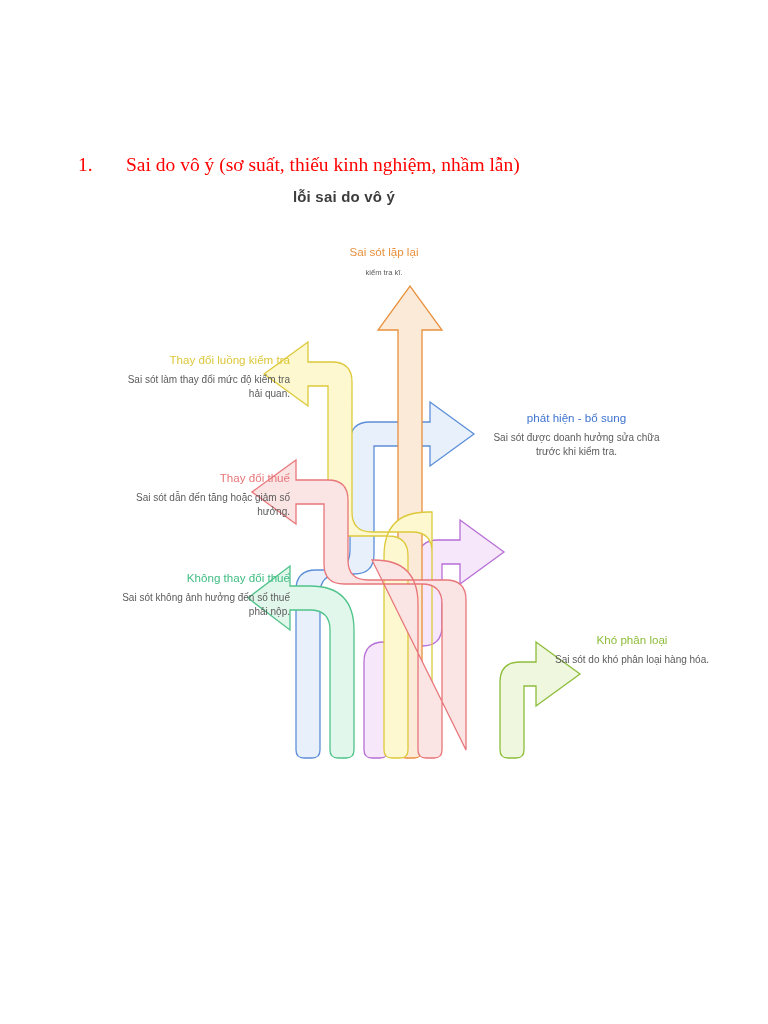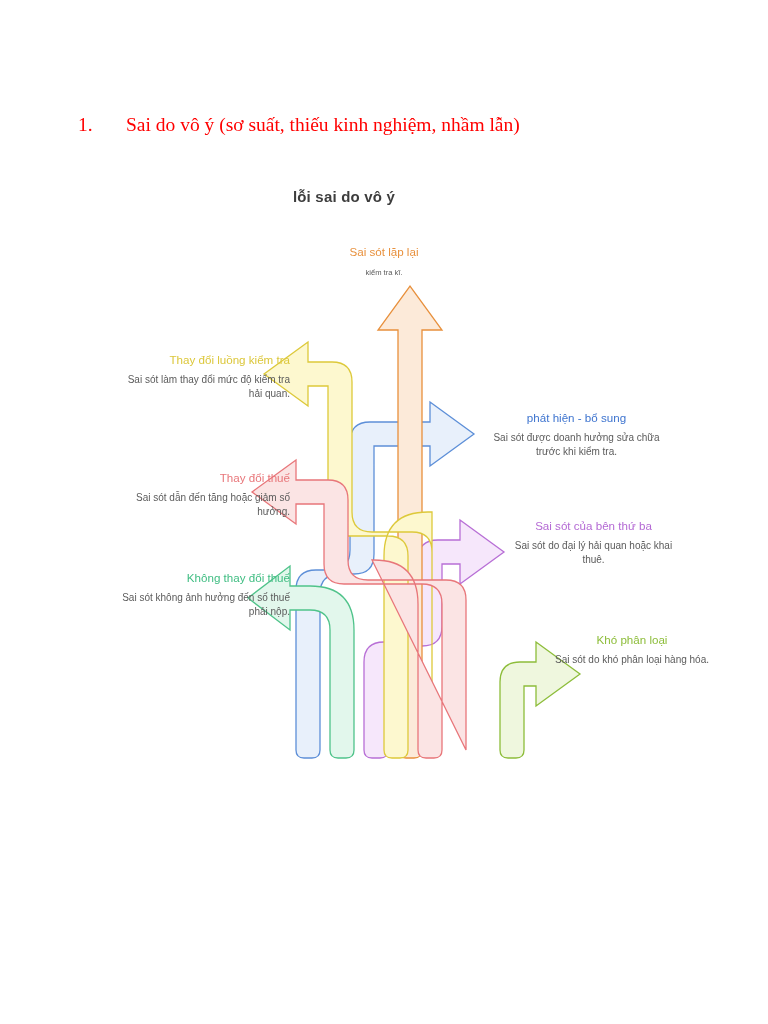--- a/index.html
+++ b/index.html
@@ -34,20 +34,21 @@
     font-size: 19.5px;
     font-weight: 400;
     white-space: nowrap;
   }
   .doc-heading .num {
     width: 48px;
     flex: none;
   }
   .doc-heading .txt {
     flex: 1;
+    margin-top: 40px;
   }
 
   
   .diagram {
     position: absolute;
     left: 0;
     top: 170px;
     width: 768px;
     height: 600px;
   }
@@ -288,24 +289,20 @@
     <div class="lbl left lbl-notax">
       <p class="hd" style="color:#3fbd82">Không thay đổi thuế</p>
       <p class="bd">Sai sót không ảnh hưởng đến số thuế phải nộp.</p>
     </div>
 
     <div class="lbl right lbl-detect">
       <p class="hd" style="color:#3e74cf">phát hiện - bổ sung</p>
       <p class="bd">Sai sót được doanh hưởng sửa chữa trước khi kiểm tra.</p>
     </div>
 
-    <div class="lbl right lbl-third">
-      <p class="hd" style="color:#b469d4">Sai sót của bên thứ ba</p>
-      <p class="bd">Sai sót do đại lý hải quan hoặc khai thuê.</p>
-    </div>
 
     <div class="lbl right lbl-classify">
       <p class="hd" style="color:#8dbd3a">Khó phân loại</p>
       <p class="bd">Sai sót do khó phân loại hàng hóa.</p>
     </div>
 
   </div>
 </div>
 
 </body></html>

